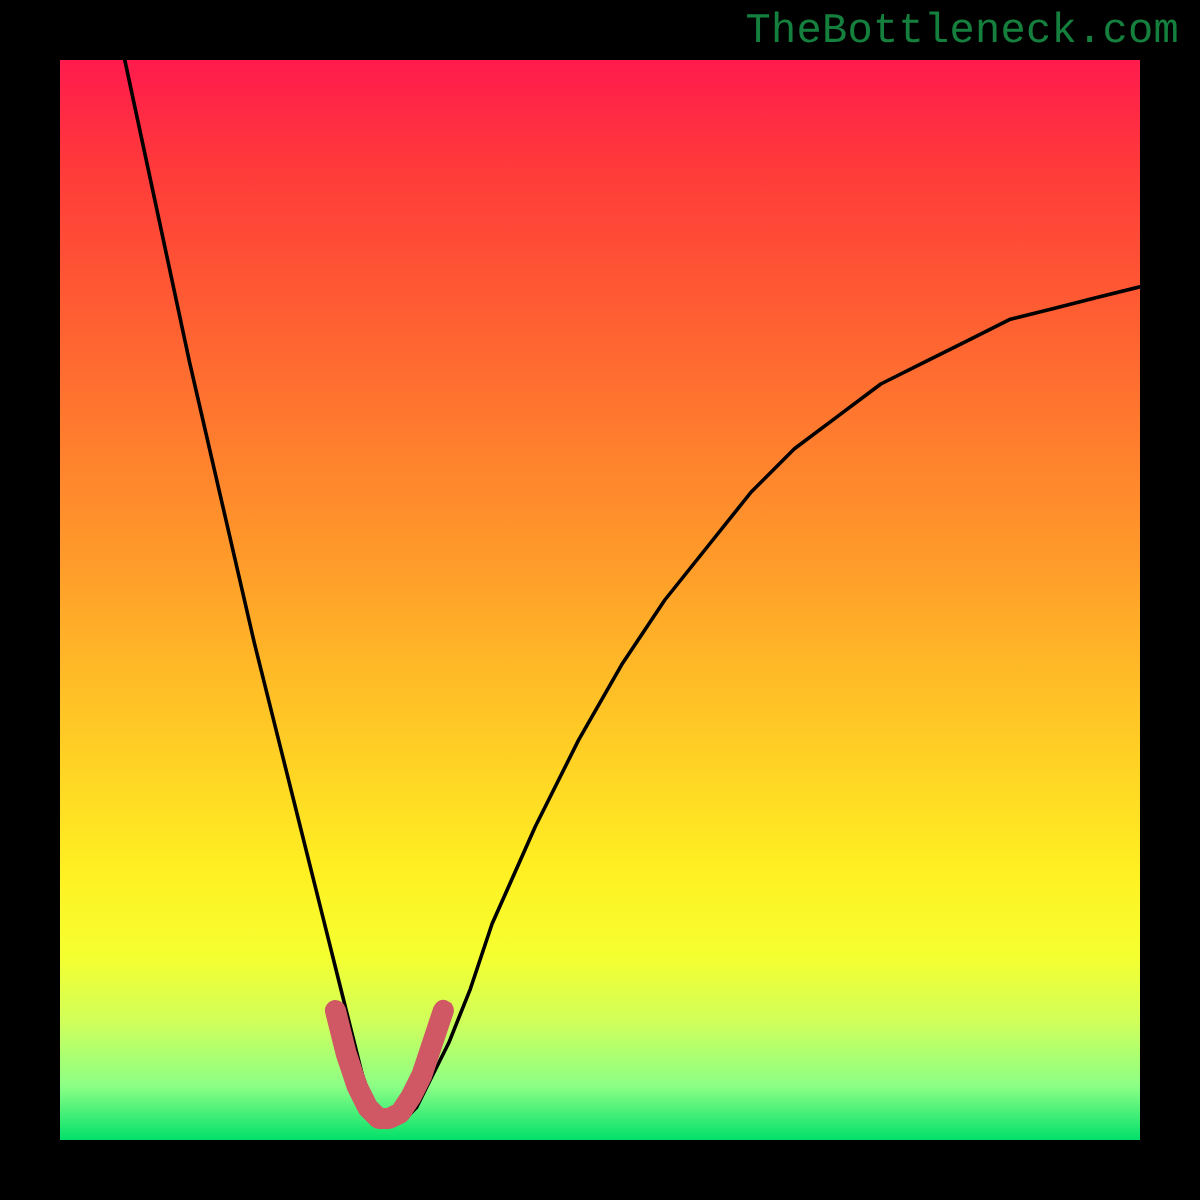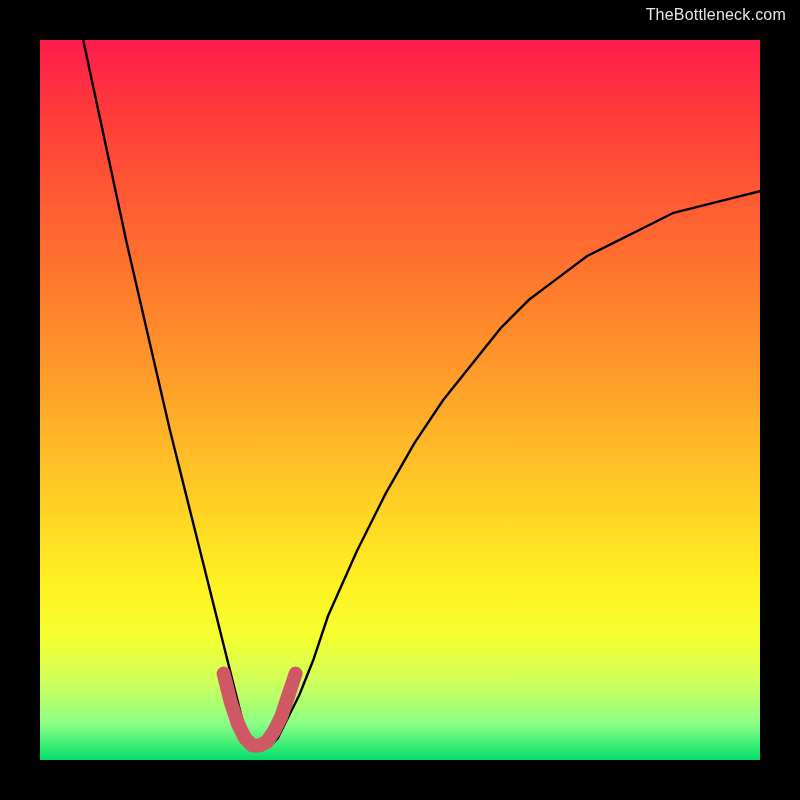--- a/index.html
+++ b/index.html
@@ -53,25 +53,26 @@
     position: absolute;
     left: 0;
     top: 0;
     width: 100%;
     height: 100%;
   }
   .watermark {
     position: absolute;
     top: 6px;
     right: 14px;
-    color: #e5e5e5;
-    font-size: 16px;
+    color: #15803d;
+    font-size: 28px;
     font-weight: 500;
     letter-spacing: 0.2px;
     user-select: none;
+    font-family: Liberation Mono, monospace;
   }
 </style>
 </head>
 <body>
 
 <div class="frame">
   <div class="plot-area">
     <div class="gradient"></div>
     <svg class="curve" viewBox="0 0 720 720" preserveAspectRatio="none">
       <path id="main-curve" fill="none" stroke="#000000" stroke-width="2.4" stroke-linecap="round" stroke-linejoin="round" d="M43.20 0.00 L64.80 100.80 L86.40 201.60 L108.00 295.20 L129.60 388.80 L144.00 446.40 L158.40 504.00 L172.80 561.60 L187.20 619.20 L194.40 648.00 L201.60 676.80 L208.80 698.40 L216.00 705.60 L223.20 705.60 L230.40 705.60 L237.60 698.40 L244.80 684.00 L259.20 655.20 L273.60 619.20 L288.00 576.00 L316.80 511.20 L345.60 453.60 L374.40 403.20 L403.20 360.00 L432.00 324.00 L460.80 288.00 L489.60 259.20 L518.40 237.60 L547.20 216.00 L576.00 201.60 L604.80 187.20 L633.60 172.80 L662.40 165.60 L691.20 158.40 L720.00 151.20"></path>

